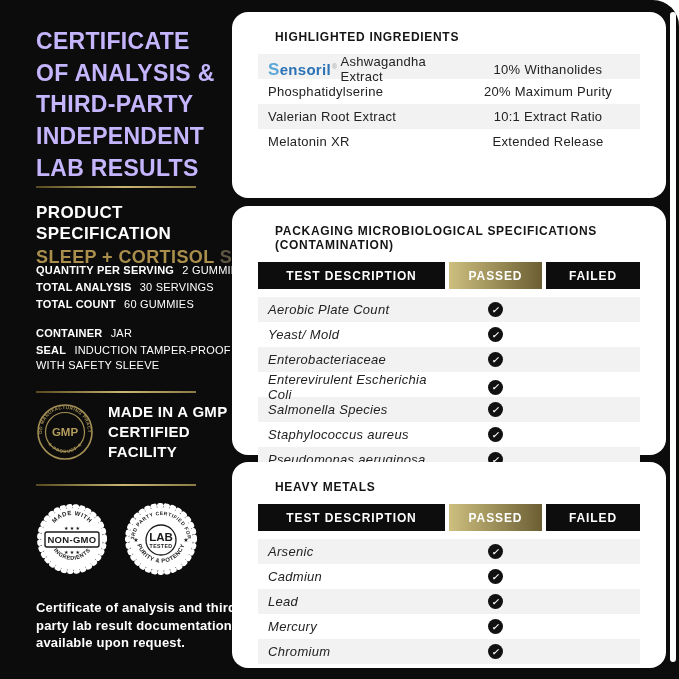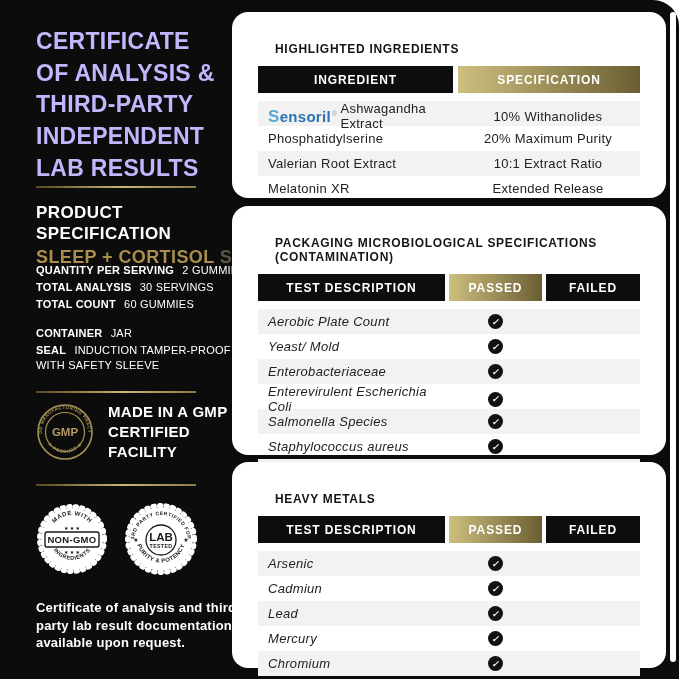--- a/index.html
+++ b/index.html
@@ -32,21 +32,21 @@
   .gmp-text{font-size:15px;font-weight:bold;line-height:1.33;letter-spacing:.3px;width:130px;}
   .badges-row{position:absolute;top:502px;display:flex;align-items:center;gap:16px;}
   .footer-text{position:absolute;top:599px;width:208px;font-size:13px;font-weight:bold;line-height:1.35;letter-spacing:.2px;}
   
   .peek{position:absolute;left:670px;top:12px;width:6px;height:650px;background:#fff;border-radius:6px;}
   .panel{position:absolute;left:232px;width:434px;background:#fff;border-radius:16px;
     padding:14px 26px 0 26px;box-sizing:border-box;}
   .p1{top:12px;height:186px;}
   .p2{top:206px;height:249px;}
   .p3{top:462px;height:206px;}
-  .panel-title{font-size:12px;font-weight:bold;color:#151515;letter-spacing:.7px;margin:16px 0 10px 1px;padding-left:16px;}
+  .panel-title{font-size:12px;font-weight:bold;color:#151515;letter-spacing:.7px;margin:4px 0 10px 1px;padding-left:16px;}
   .thead{display:grid;gap:5px;margin-bottom:8px;}
   .thead-2{grid-template-columns:195px 1fr;}
   .thead-3{grid-template-columns:1fr 93px 94px;gap:4px;}
   .th{height:27px;display:flex;align-items:center;justify-content:center;
     font-size:12px;font-weight:bold;color:#fff;letter-spacing:.9px;background:#0d0d0d;}
   .th.gold{background:linear-gradient(90deg,#cdbf7e,#6b5e33);}
   .rows{}
   .row{display:grid;align-items:center;height:25px;font-size:13px;color:#222;letter-spacing:.3px;}
   .row-2col{grid-template-columns:1fr 184px;gap:5px;}
   .row-3col{grid-template-columns:1fr 93px 94px;gap:4px;font-style:italic;}
@@ -157,24 +157,20 @@
       </svg>
     </div>
 
     <div class="footer-text">Certificate of analysis and third-party lab result documentation available upon request.</div>
   </div>
 
   <div class="peek"></div>
 
   <div class="panel p1">
     <div class="panel-title">HIGHLIGHTED INGREDIENTS</div>
-    <div class="thead thead-2">
-      <div class="th">INGREDIENT</div>
-      <div class="th gold">SPECIFICATION</div>
-    </div>
     <div class="rows">
 
         <div class="row row-2col">
           <div class="cell-name">
             <span class="brand-s">S</span>
             <span class="brand-rest">ensoril</span>
             <span class="reg">®</span>
             <span>Ashwagandha Extract</span>
           </div>
           <div class="cell-spec">10% Withanolides</div>

